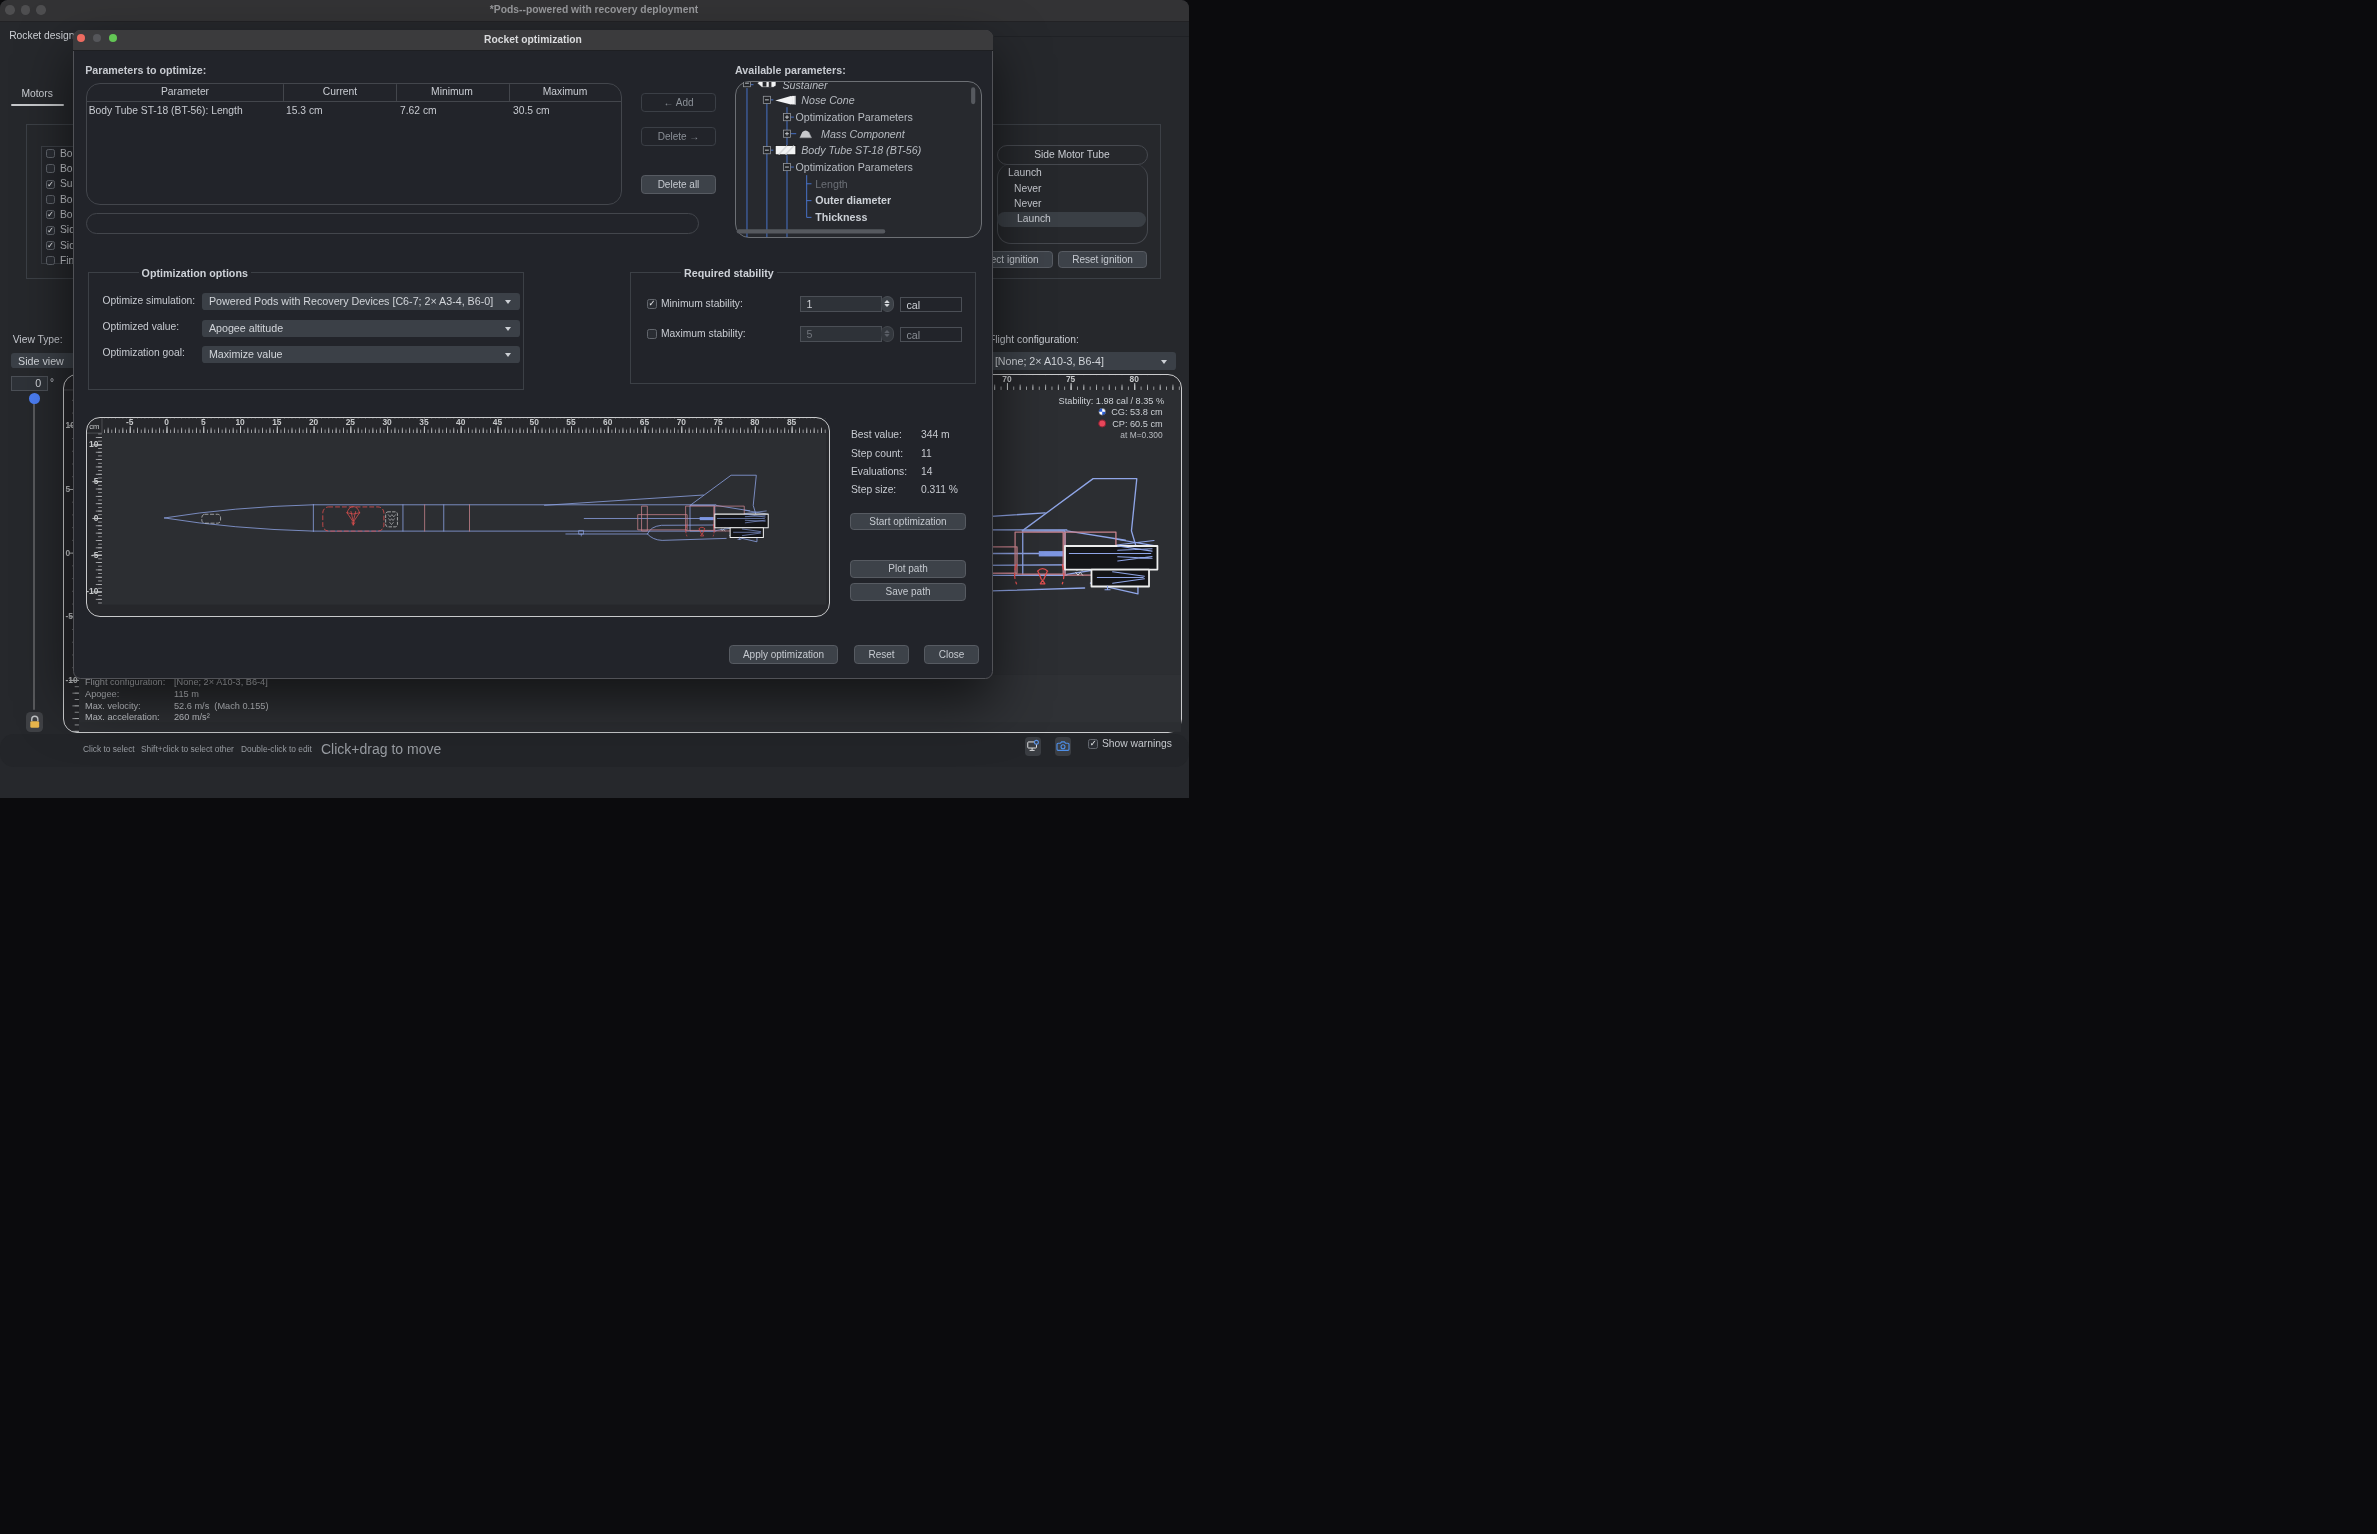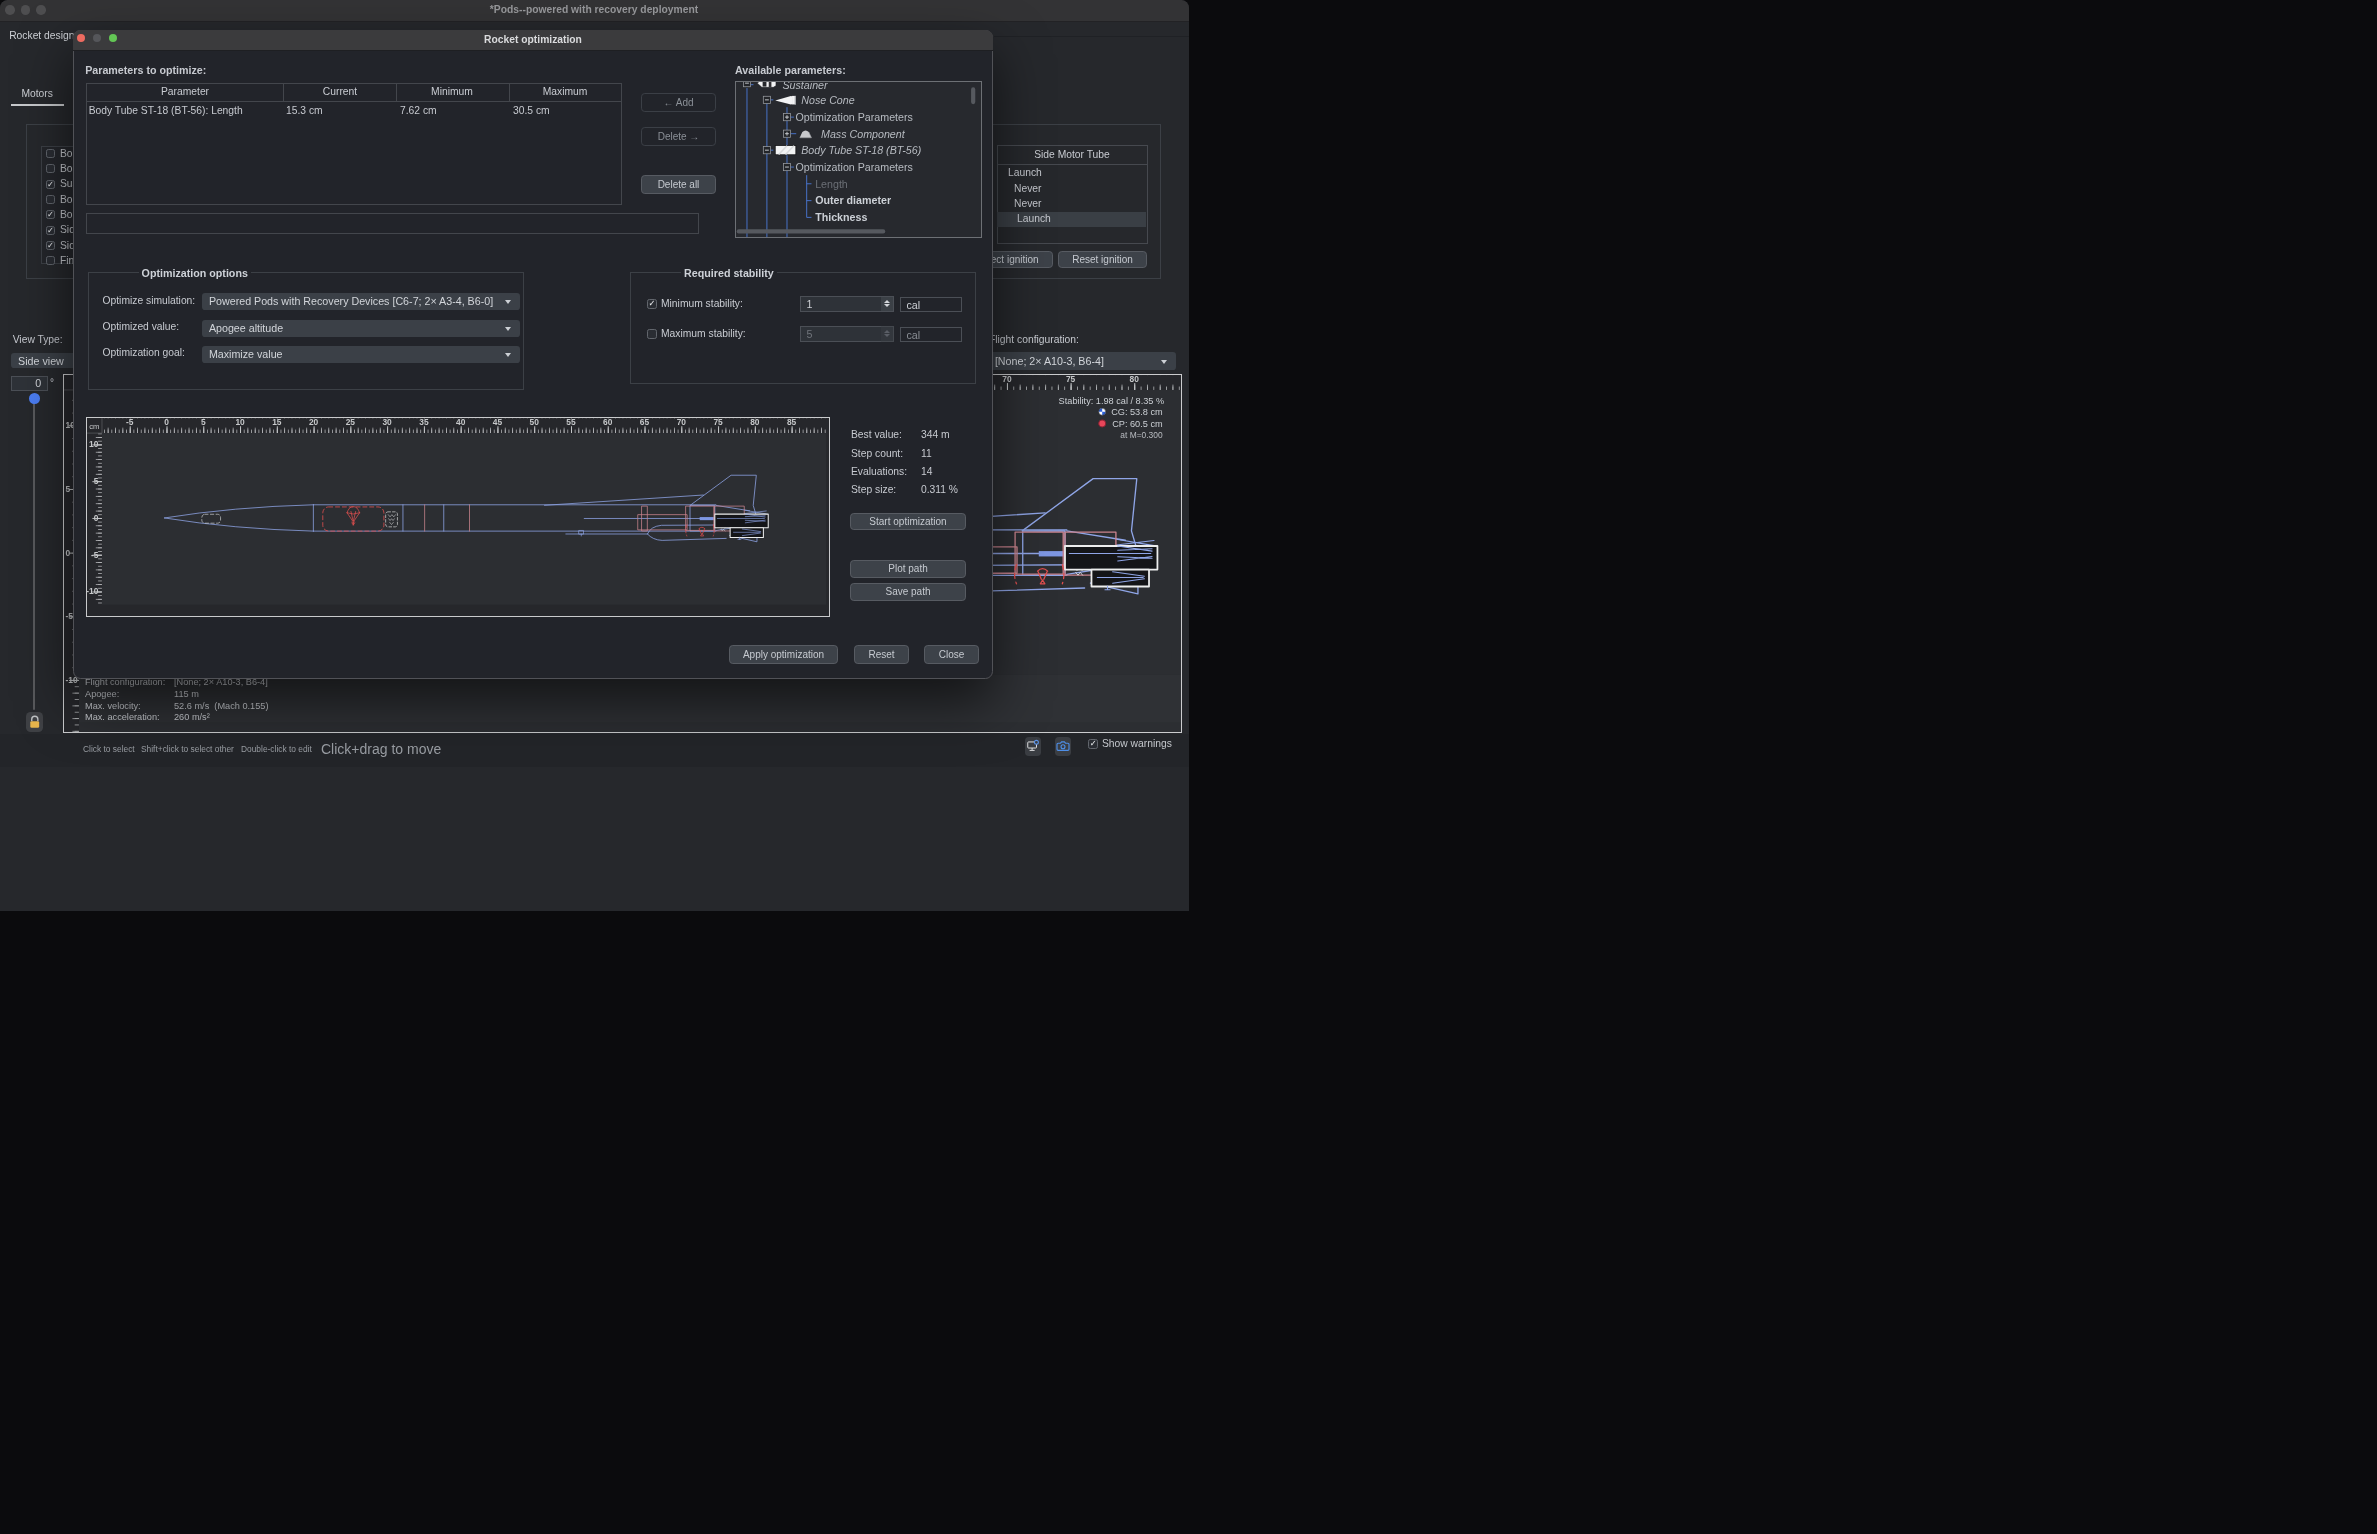--- a/index.html
+++ b/index.html
@@ -1,17 +1,17 @@
 <!DOCTYPE html>
 <html style="font-size:12.2px"><head><meta charset="utf-8">
 <style>
 html,body{margin:0;padding:0;background:#0b0b0d;}
-#app{position:relative;width:1189px;height:911px;overflow:hidden;
+#app{position:relative;width:1189px;height:798px;overflow:hidden;
  font-family:"Liberation Sans",sans-serif;background:#26282c;border-radius:7.6px 7.6px 0 0;}
-.abs{position:absolute;}
+.abs{position:absolute;border-radius:14px;}
 .lbl{position:absolute;white-space:nowrap;color:#c7cad0;font-size:10.3px;line-height:10.7px;}
 .bold{font-weight:bold;}
 .btn{position:absolute;background:#3d4249;border:0.8px solid #575b62;border-radius:3.8px;
  color:#c6cad0;font-size:10px;display:flex;align-items:center;justify-content:center;box-sizing:border-box;white-space:nowrap;}
 .ghost{background:transparent;border:0.8px solid #3b3f46;color:#8b9097;}
 .combo{position:absolute;background:#3b4047;border-radius:3.1px;color:#d2d5da;font-size:10.7px;
  display:flex;align-items:center;box-sizing:border-box;padding-left:6.9px;}
 .combo .arr{position:absolute;right:9.2px;top:50%;margin-top:-1.5px;width:0;height:0;
  border-left:3.8px solid transparent;border-right:3.8px solid transparent;border-top:4.6px solid #ccd0d5;}
 .cb{position:absolute;width:9.2px;height:9.2px;border:0.8px solid #62666d;border-radius:2.3px;

